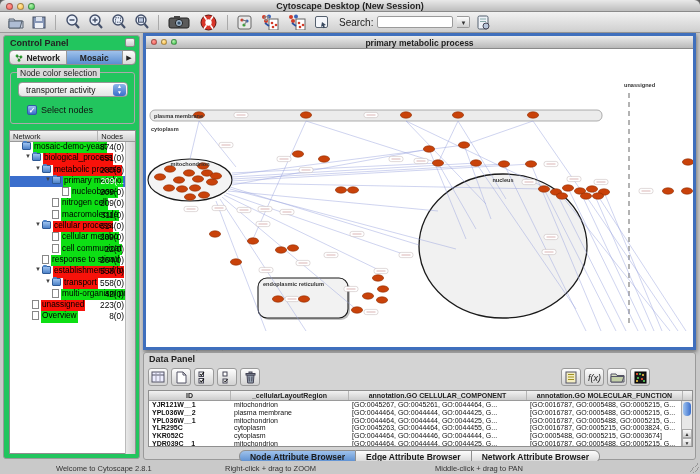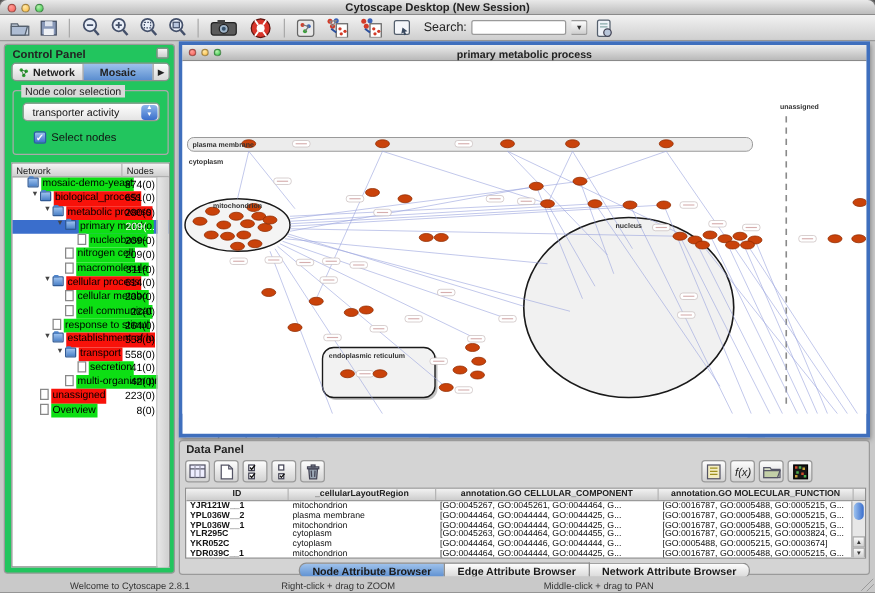--- a/index.html
+++ b/index.html
@@ -337,26 +337,20 @@
             <span class="ticon folder"></span>
             <span class="tlabel red">establishment of lo</span>
             <span class="tcount">558(0)</span>
           </div>
           <div class="trow">
             <span style="flex: 0 0 auto; width: 34px;"></span>
             <span class="tri">▼</span>
             <span class="ticon folder"></span>
             <span class="tlabel red">transport</span>
             <span class="tcount">558(0)</span>
-          </div>
-          <div class="trow">
-            <span style="flex: 0 0 auto; width: 52px;"></span>
-            <span class="ticon file"></span>
-            <span class="tlabel green">secretion</span>
-            <span class="tcount">41(0)</span>
           </div>
           <div class="trow">
             <span style="flex: 0 0 auto; width: 42px;"></span>
             <span class="ticon file"></span>
             <span class="tlabel green">multi-organism pro</span>
             <span class="tcount">42(0)</span>
           </div>
           <div class="trow">
             <span style="flex: 0 0 auto; width: 22px;"></span>
             <span class="ticon file"></span>

